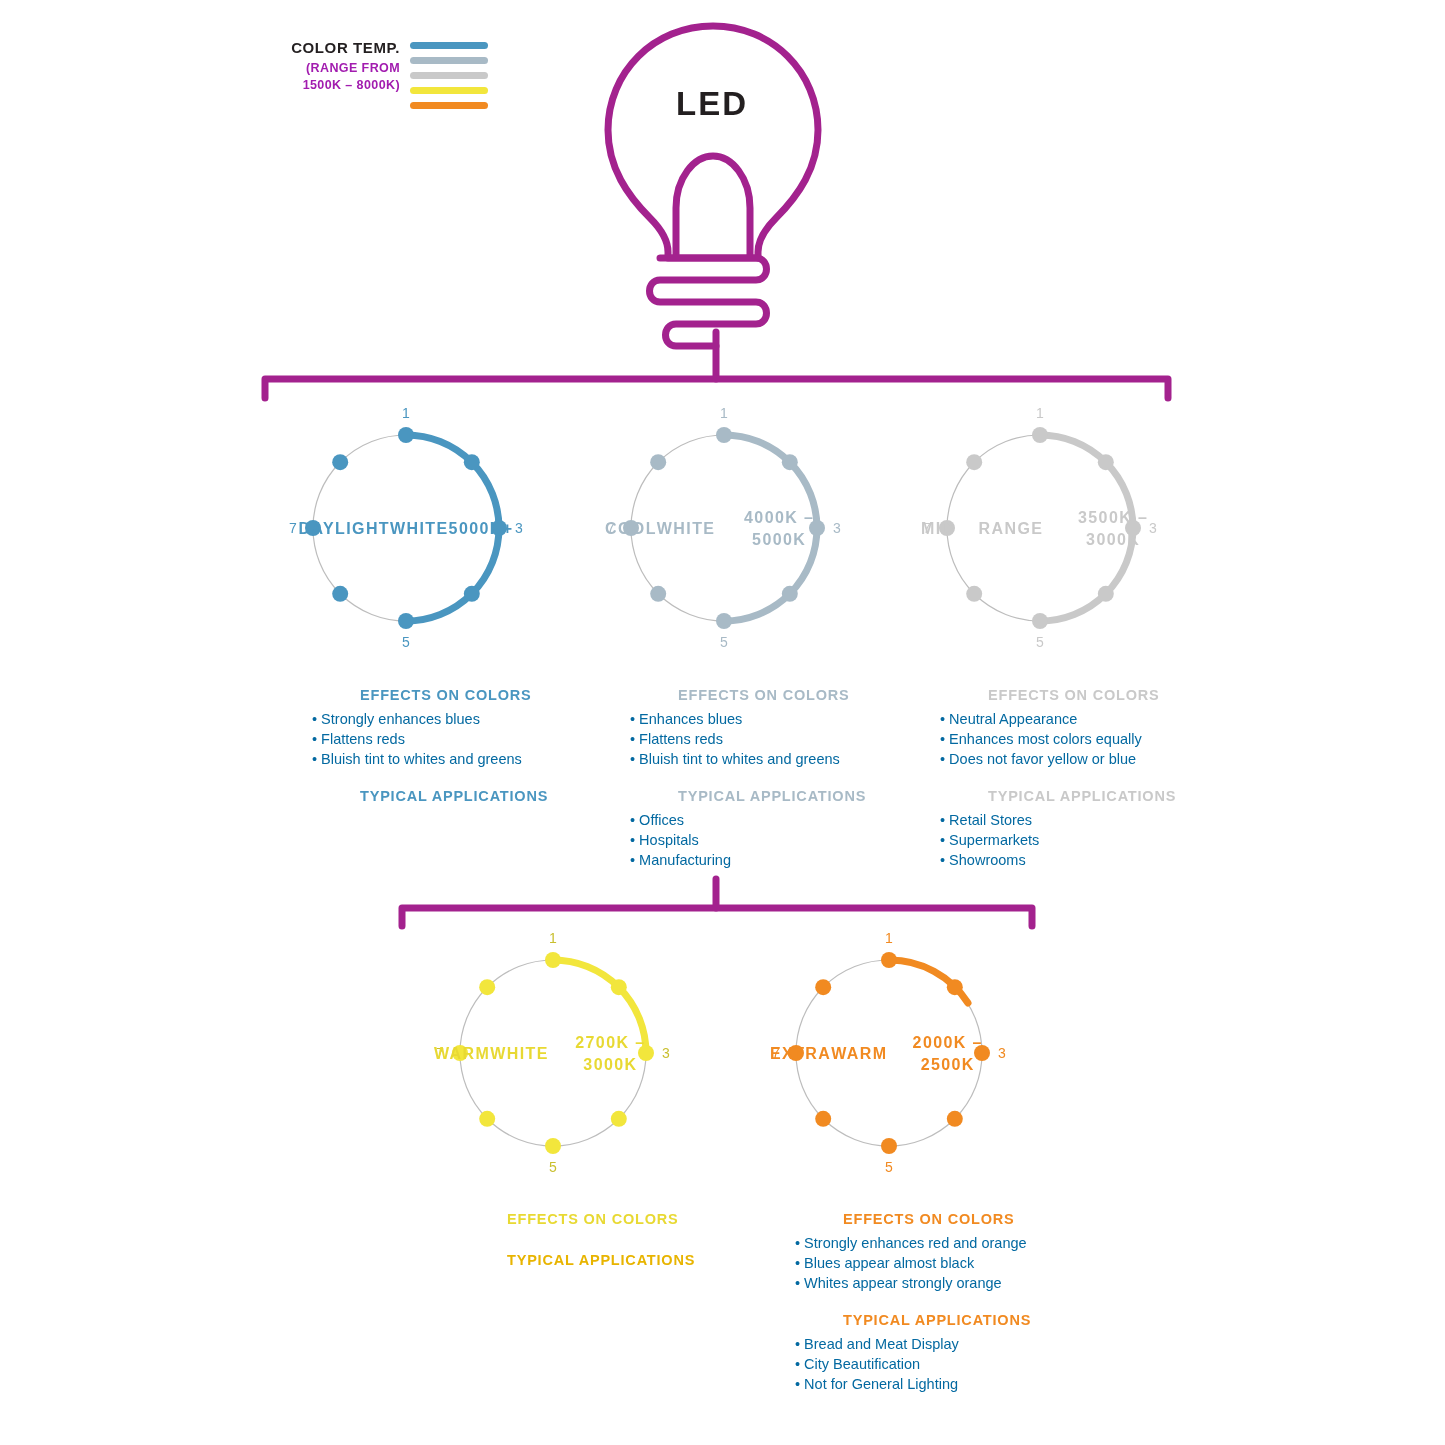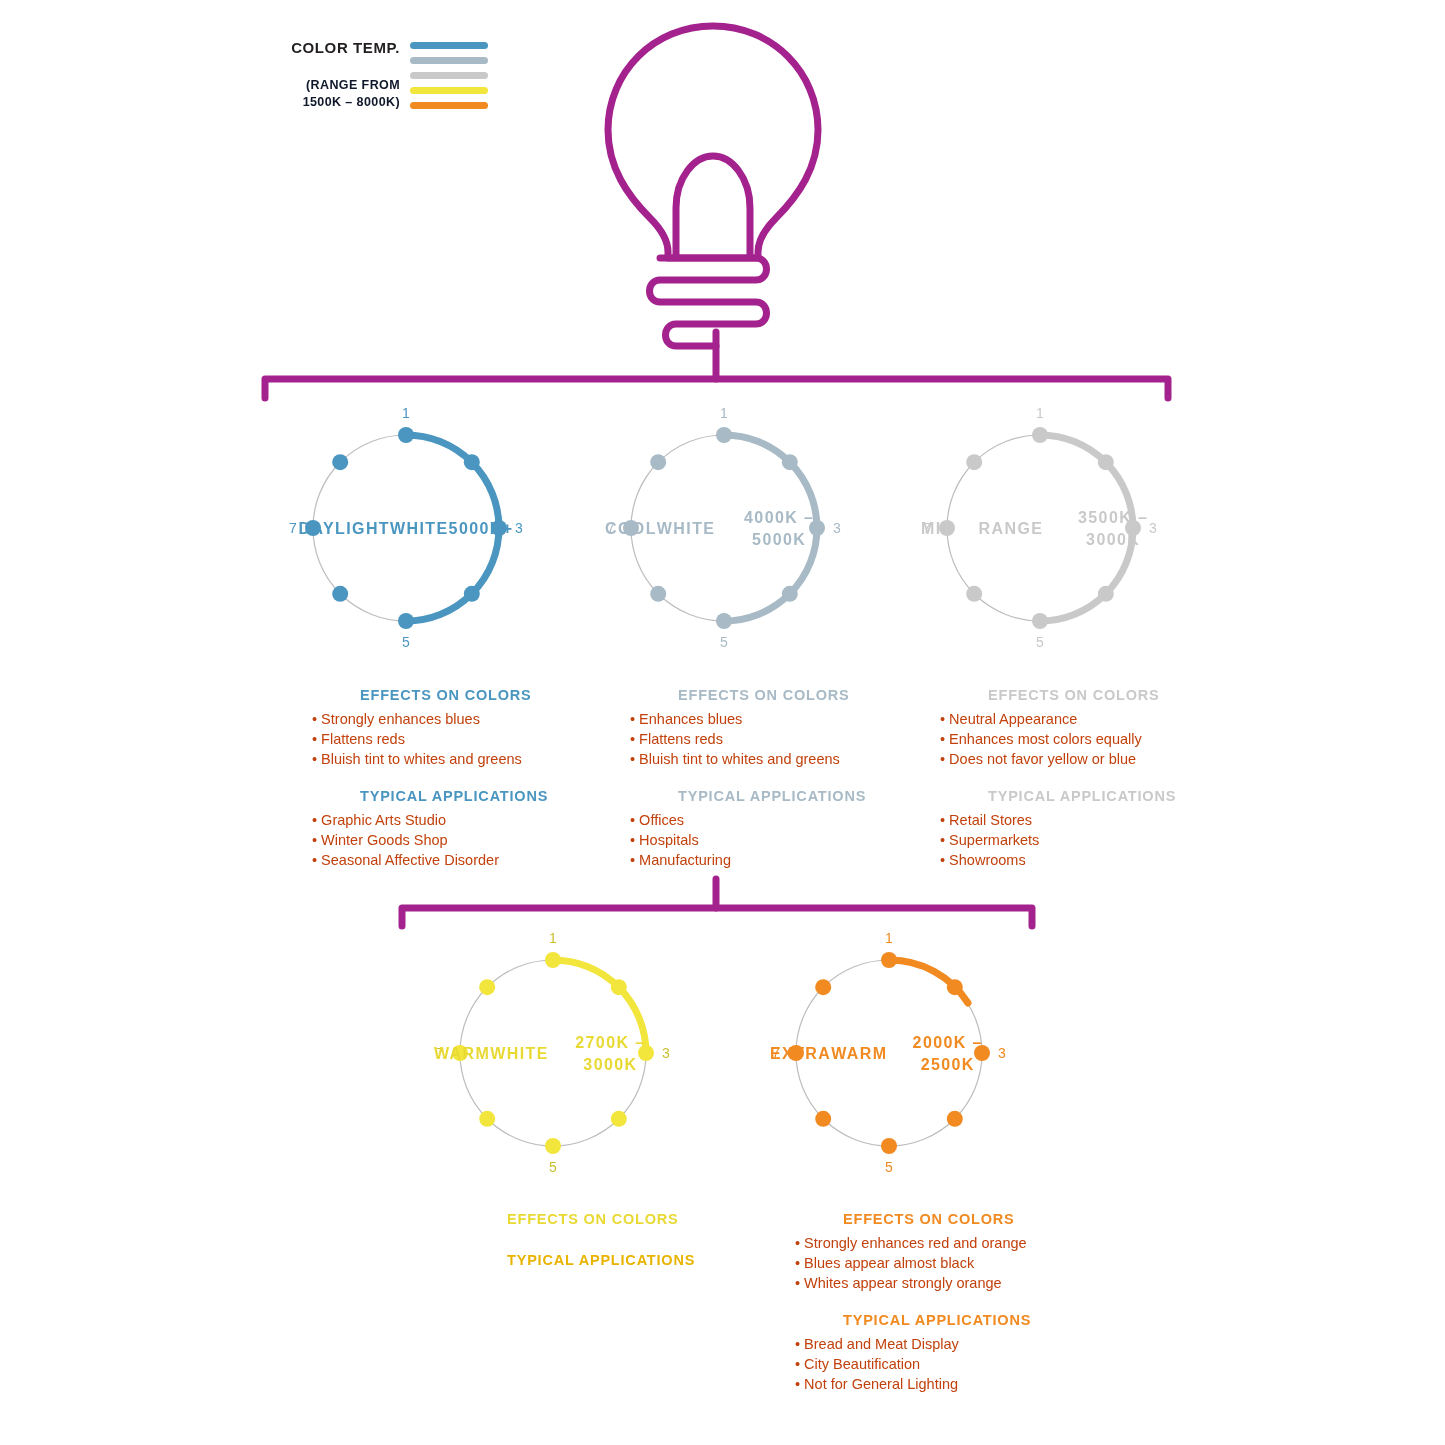--- a/index.html
+++ b/index.html
@@ -40,23 +40,23 @@
     font-size: 15px;
     font-weight: bold;
     letter-spacing: 0.6px;
     color: #231f20;
     line-height: 20px;
   }
   .legend-sub {
     font-size: 12.5px;
     font-weight: bold;
     letter-spacing: 0.4px;
-    color: #0f172a;
+    color: #a21caf;
     line-height: 17px;
-    margin-top: 19px;
+    margin-top: 2px;
   }
   .legend-swatches {
     display: flex;
     flex-direction: column;
     gap: 8px;
     padding-top: 4px;
   }
   .swatch {
     width: 78px;
     height: 7px;
@@ -123,21 +123,21 @@
     margin-bottom: 6px;
     margin-left: 48px;
   }
   .tb-list {
     list-style: none;
     margin: 0 0 0 0;
     padding: 0;
   }
   .tb-list li {
     font-size: 14.5px;
-    color: #c2410c;
+    color: #0369a1;
     line-height: 20px;
     white-space: nowrap;
   }
   .tb-gap {
     height: 19px;
   }
 </style>
 </head>
 <body>
 
@@ -158,20 +158,21 @@
       <div class="swatch" style="background:#f2e63c"></div>
       <div class="swatch" style="background:#f18a21"></div>
     </div>
   </div>
 
   <svg class="bulb" width="230" height="350" viewBox="0 0 230 350">
     <path d="M115 8 C 56 8 10 54 10 112 C 10 150 30 178 52 200 C 64 212 70 222 70 234 L 70 240 L 160 240 L 160 234 C 160 222 166 212 178 200 C 200 178 220 150 220 112 C 220 54 174 8 115 8 Z" fill="none" stroke="#a3228e" stroke-width="7" stroke-linejoin="round"></path>
     <path d="M78 238 L 78 190 C 78 160 96 138 115 138 C 134 138 152 160 152 190 L 152 238" fill="none" stroke="#a3228e" stroke-width="7" stroke-linecap="round" stroke-linejoin="round"></path>
     <path d="M62 240 L 158 240 C 172 240 172 262 158 262 L 62 262 C 48 262 48 284 62 284 L 158 284 C 172 284 172 306 158 306 L 78 306 C 64 306 64 328 78 328 L 118 328" fill="none" stroke="#a3228e" stroke-width="7" stroke-linecap="round" stroke-linejoin="round"></path>
   </svg>
+  <div class="bulb-label">LED</div>
 
   <svg class="connectors" width="1445" height="1445">
 
     <path d="M716 332 L 716 379" stroke="#a3228e" stroke-width="7" fill="none" stroke-linecap="round"></path>
 
     <path d="M265 379 L 1168 379 M265 379 L 265 398 M1168 379 L 1168 398" stroke="#a3228e" stroke-width="7" fill="none" stroke-linecap="round"></path>
 
     <path d="M716 879 L 716 908" stroke="#a3228e" stroke-width="7" fill="none" stroke-linecap="round"></path>
 
     <path d="M402 908 L 1032 908 M402 908 L 402 926 M1032 908 L 1032 926" stroke="#a3228e" stroke-width="7" fill="none" stroke-linecap="round"></path>
@@ -251,25 +252,20 @@
 
   <div class="textblock" style="left:312px; top:687px;">
     <div class="tb-head" style="color:#4a96c0;">EFFECTS ON COLORS</div>
     <ul class="tb-list">
       <li>• Strongly enhances blues</li>
       <li>• Flattens reds</li>
       <li>• Bluish tint to whites and greens</li>
     </ul>
     <div class="tb-gap"></div>
     <div class="tb-head" style="color:#4a96c0;">TYPICAL APPLICATIONS</div>
-    <ul class="tb-list">
-      <li>• Graphic Arts Studio</li>
-      <li>• Winter Goods Shop</li>
-      <li>• Seasonal Affective Disorder</li>
-    </ul>
   </div>
 
   <div class="textblock" style="left:630px; top:687px;">
     <div class="tb-head" style="color:#a8bac6;">EFFECTS ON COLORS</div>
     <ul class="tb-list">
       <li>• Enhances blues</li>
       <li>• Flattens reds</li>
       <li>• Bluish tint to whites and greens</li>
     </ul>
     <div class="tb-gap"></div>

